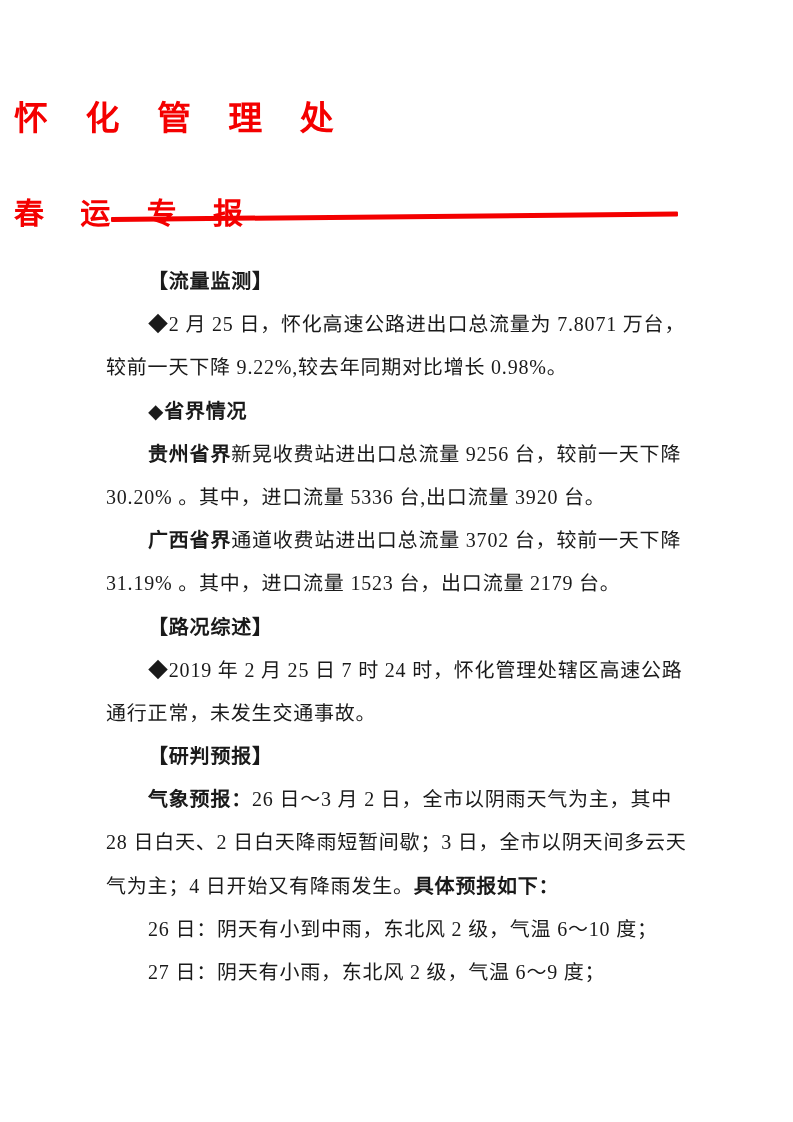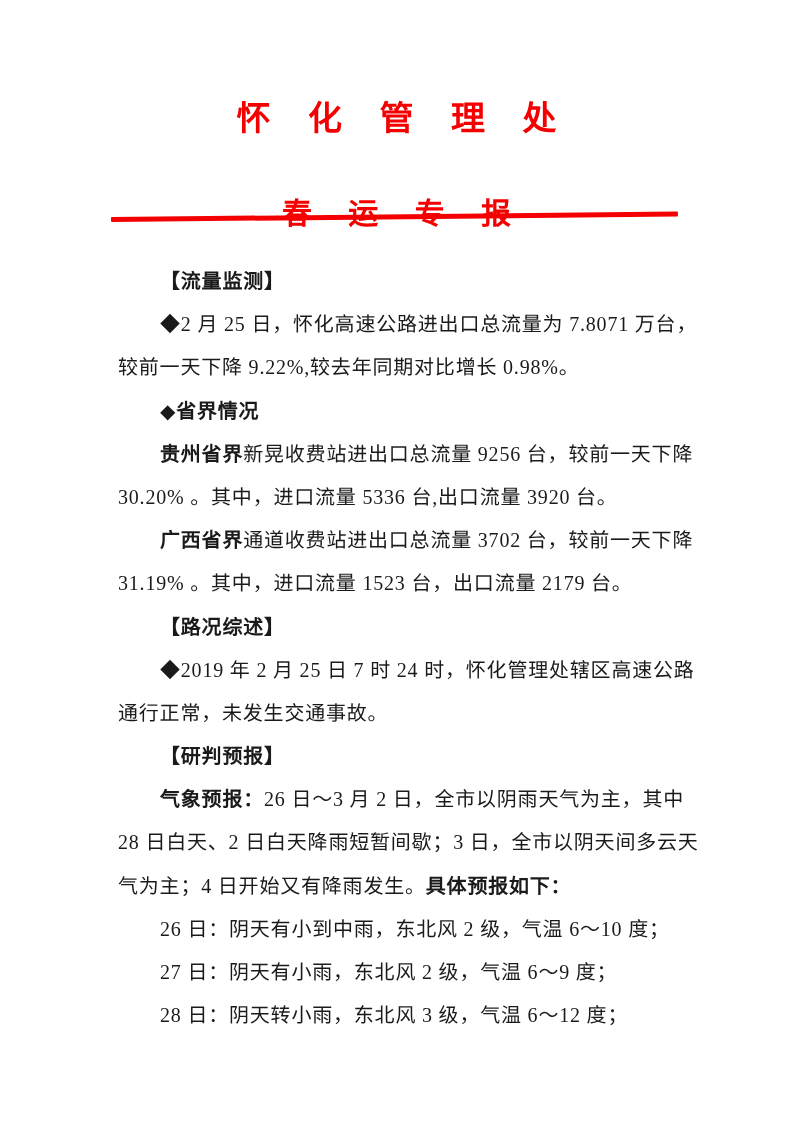--- a/index.html
+++ b/index.html
@@ -2,21 +2,21 @@
 <html lang="zh-CN"><head>
 <meta charset="utf-8">
 <style>
   html,body { margin:0; padding:0; background:#ffffff; }
   .page {
     position:relative; width:793px; height:1122px; background:#ffffff;
     overflow:hidden; color:var(--ink,#1a1a1a);
     font-family:"Liberation Serif","DejaVu Serif",serif;
   }
   .doc-title {
-    position:absolute; left:0; width:100%; margin:0; text-align:center;
+    position:absolute; left:0; width:100%; margin:0; 
     font-family:"Liberation Sans","DejaVu Sans",sans-serif; font-weight:700;
     color:var(--accent,#f40000); line-height:1; white-space:nowrap;
   }
   .doc-title.t1 { top:101px; font-size:34px; letter-spacing:14px; text-indent:14px; }
   .doc-title.t2 { top:151px; font-size:30px; letter-spacing:14px; text-indent:14px;margin-top:48px; }
   .header-row {
     position:absolute; top:186px; left:114px; width:564px;
     display:flex; justify-content:space-between; align-items:baseline;
   }
   .publisher {
@@ -26,21 +26,21 @@
   .issue-date {
     font-size:22px; color:#111111; letter-spacing:1px; white-space:pre;
     font-family:"Liberation Serif","DejaVu Serif",serif;
   }
   .divider {
     position:absolute; top:217px; left:111px; width:567px; height:5px;
     background:var(--accent,#f40000); transform:rotate(-0.55deg);
     transform-origin:left center; border-radius:1px;
   }
   .doc-body {
-    position:absolute; top:260px; left:118px; width:566px;
+    position:absolute; top:260px; left:106px; width:566px;
     font-size:20px; line-height:43.2px; letter-spacing:0.8px;
   }
   .line { white-space:pre; height:43.2px; }
   .line.indent { padding-left:42px; }
   .seg { font-weight:400;font-family:Liberation Serif, serif; }
   .seg.bold {
     font-weight:700;
     font-family:"Liberation Sans","DejaVu Sans",sans-serif;
   }
 </style>
@@ -65,15 +65,14 @@
       <div class="line"><span class="seg">31.19% 。其中，进口流量 1523 台，出口流量 2179 台。</span></div>
       <div class="line indent"><span class="seg bold">【路况综述】</span></div>
       <div class="line indent"><span class="seg">◆2019 年 2 月 25 日 7 时 24 时，怀化管理处辖区高速公路</span></div>
       <div class="line"><span class="seg">通行正常，未发生交通事故。</span></div>
       <div class="line indent"><span class="seg bold">【研判预报】</span></div>
       <div class="line indent"><span class="seg bold">气象预报：</span><span class="seg">26 日～3 月 2 日，全市以阴雨天气为主，其中</span></div>
       <div class="line"><span class="seg">28 日白天、2 日白天降雨短暂间歇；3 日，全市以阴天间多云天</span></div>
       <div class="line"><span class="seg">气为主；4 日开始又有降雨发生。</span><span class="seg bold">具体预报如下：</span></div>
       <div class="line indent"><span class="seg">26 日：阴天有小到中雨，东北风 2 级，气温 6～10 度；</span></div>
       <div class="line indent"><span class="seg">27 日：阴天有小雨，东北风 2 级，气温 6～9 度；</span></div>
-      <div class="line indent"><span class="seg">28 日：阴天转小雨，东北风 3 级，气温 6～12 度；</span></div>
     </div>
 </div>
 
 </body></html>

